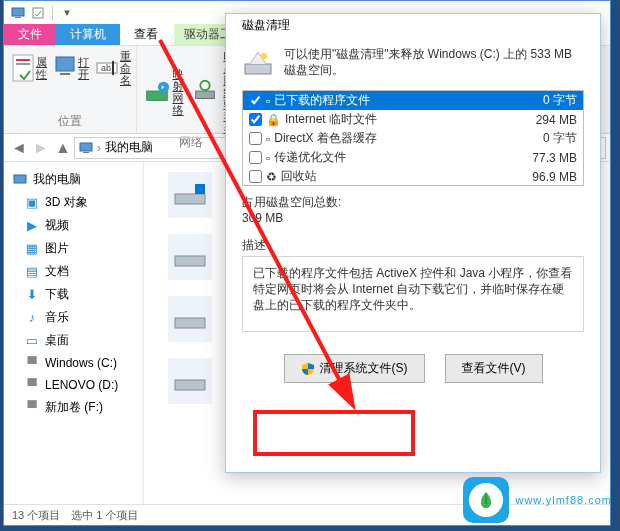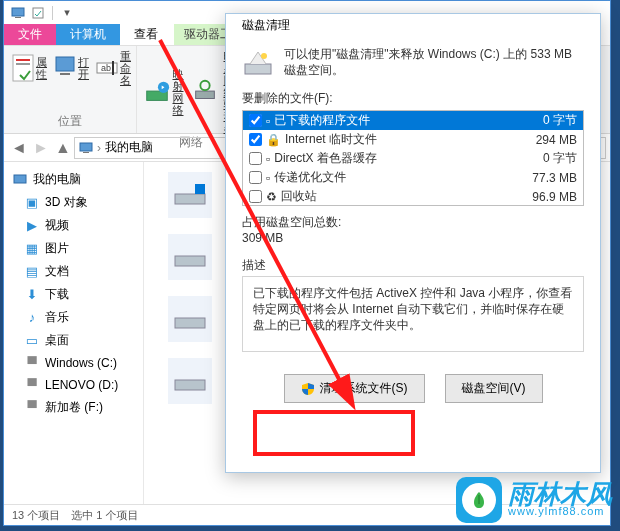--- a/index.html
+++ b/index.html
@@ -270,21 +270,20 @@
     <div class="dlg-desc">
       <span class="dlg-desc-icon">
         <svg width="32" height="32" viewBox="0 0 32 32">
             <rect x="3" y="18" width="26" height="10" fill="#c8d0d6" stroke="#889"></rect>
             <path d="M8 18 L16 6 L24 18" fill="#eee" stroke="#bbb"></path>
             <circle cx="22" cy="10" r="3" fill="#ffd54a"></circle>
           </svg>
       </span>
       <span>可以使用"磁盘清理"来释放 Windows (C:) 上的 533 MB 磁盘空间。</span>
     </div>
-    <div class="dlg-label">要删除的文件(F):</div>
     <div class="file-list">
       <div class="file-row sel">
         <input type="checkbox" checked="" style="">
         <span>▫</span>
         <span>已下载的程序文件</span>
         <span class="sz">0 字节</span>
       </div>
       <div class="file-row">
         <input type="checkbox" checked="" style="">
         <span style="color:#e6a817">🔒</span>
@@ -321,21 +320,21 @@
     <div class="dlg-btns">
       <button class="dlg-btn">
         <svg class="shield" viewBox="0 0 14 14">
             <path d="M7 1 L13 3 V7 C13 10 10 13 7 13 C4 13 1 10 1 7 V3 Z" fill="#ffc107"></path>
             <path d="M7 1 L13 3 V7 L7 7 Z" fill="#1976d2"></path>
             <path d="M7 7 L7 13 C4 13 1 10 1 7 Z" fill="#1976d2"></path>
           </svg>
         <span>清理系统文件(S)</span>
       </button>
       <button class="dlg-btn">
-        <span>磁盘空间(V)</span>
+        <span>查看文件(V)</span>
       </button>
     </div>
   </div>
 </div>
 
 <div class="highlight"></div>
 <svg class="arrow-svg" width="300" height="400">
   <defs>
       <marker id="ah" markerWidth="10" markerHeight="10" refX="6" refY="3" orient="auto">
         <path d="M0,0 L0,6 L9,3 z" fill="#ff1a1a"></path>
@@ -347,16 +346,15 @@
 <div class="logo">
   <div class="logo-badge">
     <div class="logo-inner">
         <svg width="22" height="22" viewBox="0 0 22 22">
           <path d="M11 3 C11 3 6 8 6 13 C6 17 8 19 11 19 C14 19 16 17 16 13 C16 8 11 3 11 3 Z" fill="#3ab54a"></path>
           <path d="M11 6 L11 15" stroke="#2a8f38" stroke-width="1.5"></path>
         </svg>
       </div>
   </div>
   <div>
-    <div class="logo-text">雨林木风</div>
     <div class="logo-sub">www.ylmf88.com</div>
   </div>
 </div>
 
 </body></html>

